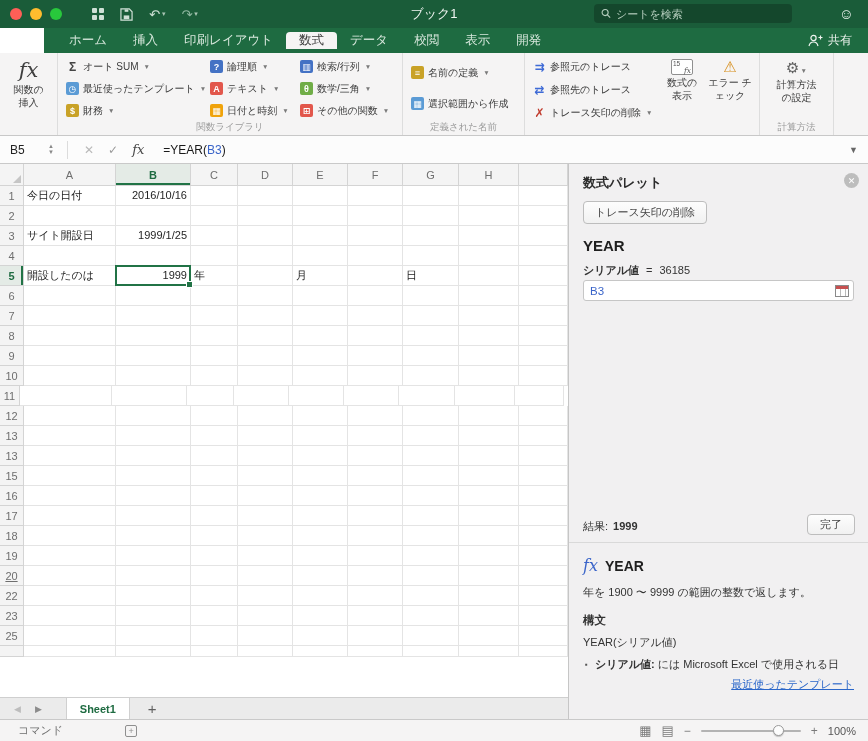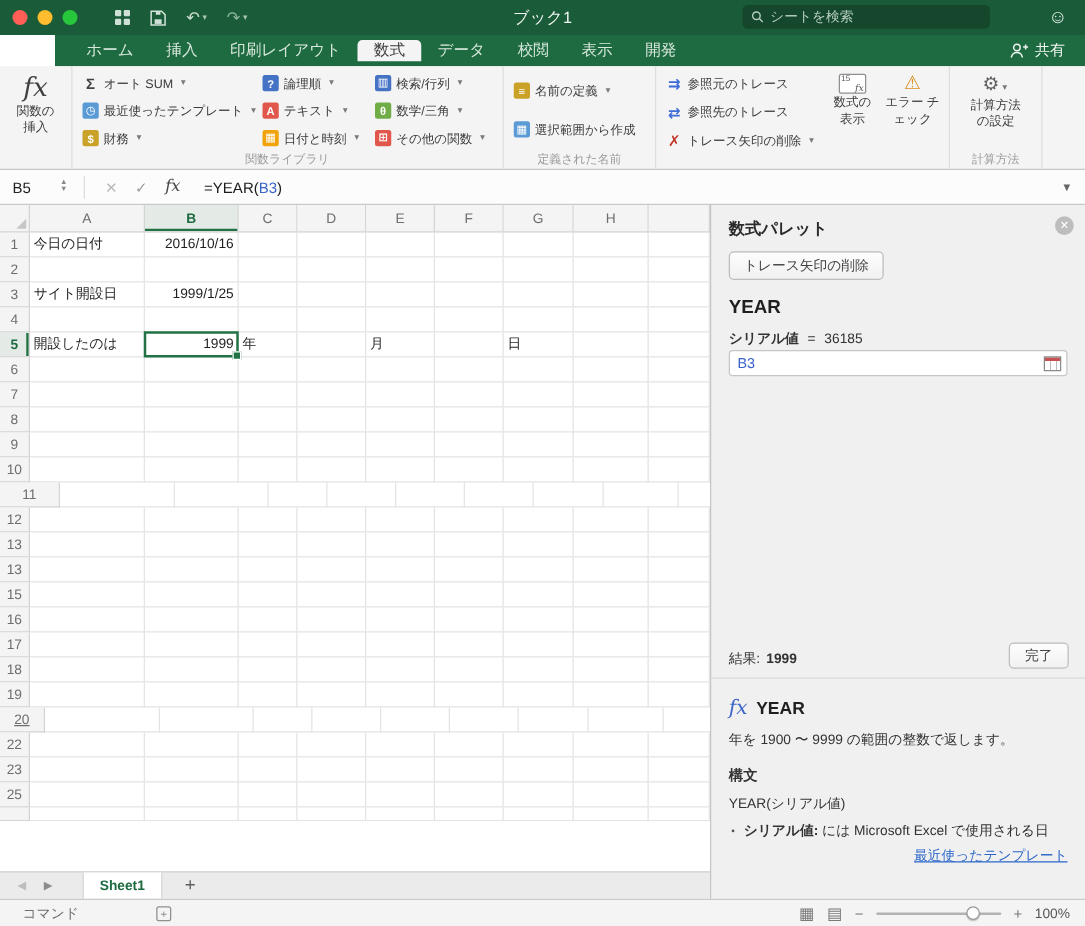--- a/index.html
+++ b/index.html
@@ -449,21 +449,21 @@
         <div class="gc" style="width: 75px;"></div>
         <div class="gc" style="width: 47px;"></div>
         <div class="gc" style="width: 55px;"></div>
         <div class="gc" style="width: 55px;"></div>
         <div class="gc" style="width: 55px;"></div>
         <div class="gc" style="width: 56px;"></div>
         <div class="gc" style="width: 60px;"></div>
         <div class="gc" style="width: 49px;"></div>
       </div>
       <div class="grow">
-        <div class="rh" style="width: 48px;">11</div>
+        <div class="rh" style="width: 20px;">11</div>
         <div class="gc" style="width: 92px;"></div>
         <div class="gc" style="width: 75px;"></div>
         <div class="gc" style="width: 47px;"></div>
         <div class="gc" style="width: 55px;"></div>
         <div class="gc" style="width: 55px;"></div>
         <div class="gc" style="width: 55px;"></div>
         <div class="gc" style="width: 56px;"></div>
         <div class="gc" style="width: 60px;"></div>
         <div class="gc" style="width: 49px;"></div>
       </div>
@@ -557,21 +557,21 @@
         <div class="gc" style="width: 75px;"></div>
         <div class="gc" style="width: 47px;"></div>
         <div class="gc" style="width: 55px;"></div>
         <div class="gc" style="width: 55px;"></div>
         <div class="gc" style="width: 55px;"></div>
         <div class="gc" style="width: 56px;"></div>
         <div class="gc" style="width: 60px;"></div>
         <div class="gc" style="width: 49px;"></div>
       </div>
       <div class="grow">
-        <div class="rh" style="width: 36px; text-decoration: underline;">20</div>
+        <div class="rh" style="width: 24px; text-decoration: underline;">20</div>
         <div class="gc" style="width: 92px;"></div>
         <div class="gc" style="width: 75px;"></div>
         <div class="gc" style="width: 47px;"></div>
         <div class="gc" style="width: 55px;"></div>
         <div class="gc" style="width: 55px;"></div>
         <div class="gc" style="width: 55px;"></div>
         <div class="gc" style="width: 56px;"></div>
         <div class="gc" style="width: 60px;"></div>
         <div class="gc" style="width: 49px;"></div>
       </div>

